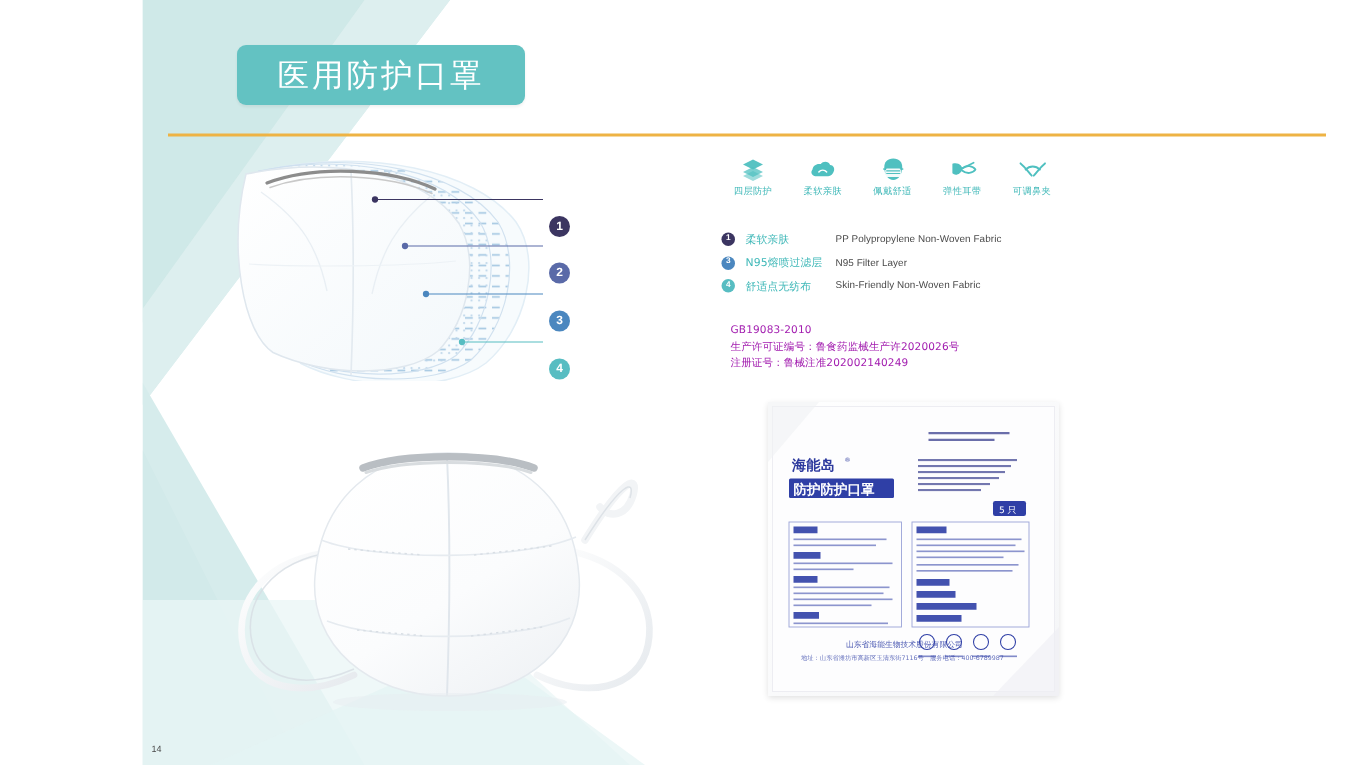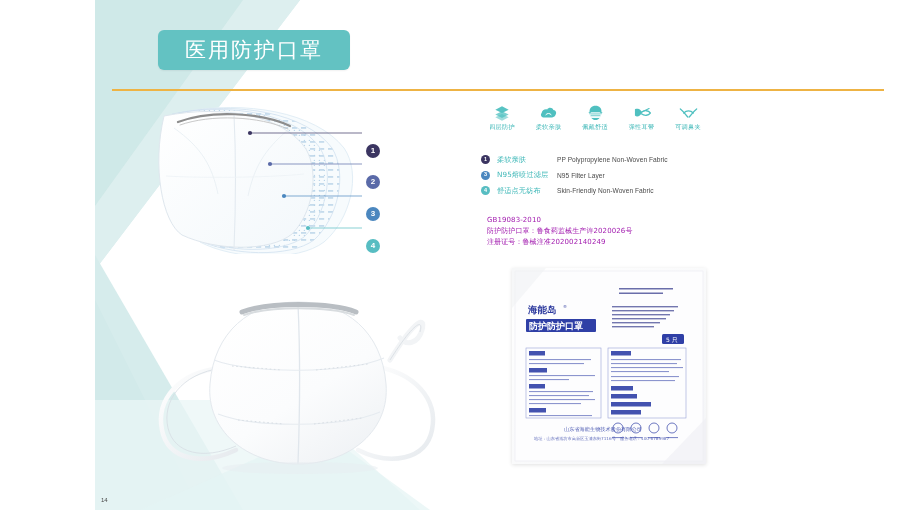--- a/index.html
+++ b/index.html
@@ -321,21 +321,21 @@
       <div class="lnum" style="background:#57bdc2;">
         <span>4</span>
       </div>
       <div class="lcn">舒适点无纺布</div>
       <div class="len">Skin-Friendly Non-Woven Fabric</div>
     </div>
   </div>
 
   <div class="cert">
     <div>GB19083-2010</div>
-    <div>防护防护口罩：鲁食药监械生产许2020026号</div>
+    <div>生产许可证编号：鲁食药监械生产许2020026号</div>
     <div>注册证号：鲁械注准202002140249</div>
   </div>
 
   <div class="package">
     <svg class="pkg-inner" viewBox="0 0 194 196" preserveAspectRatio="none">
       <defs>
         <linearGradient id="pkgG" x1="0" y1="0" x2="1" y2="1">
           <stop offset="0" stop-color="#ffffff"></stop>
             <stop offset="1" stop-color="#f4f5f7"></stop>
         </linearGradient>

